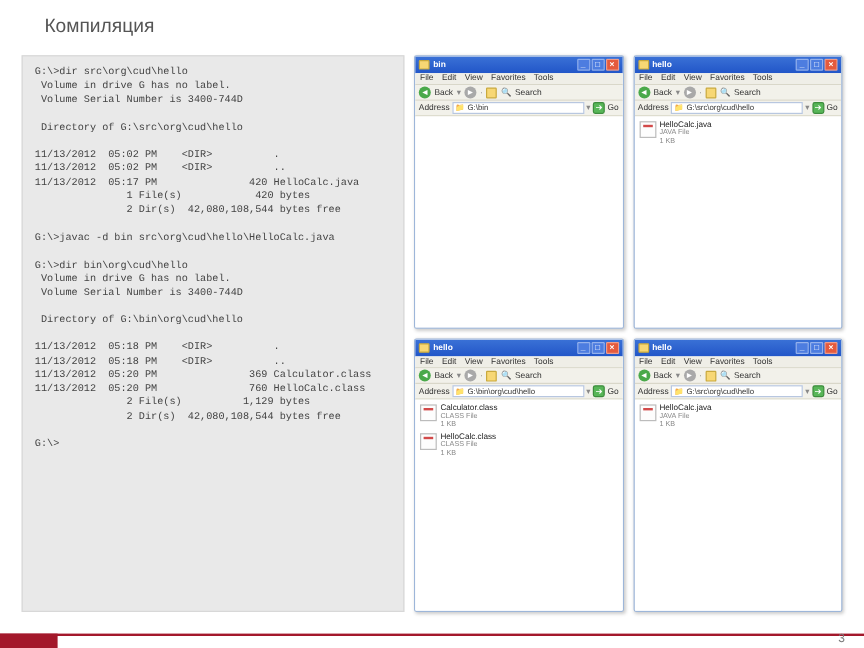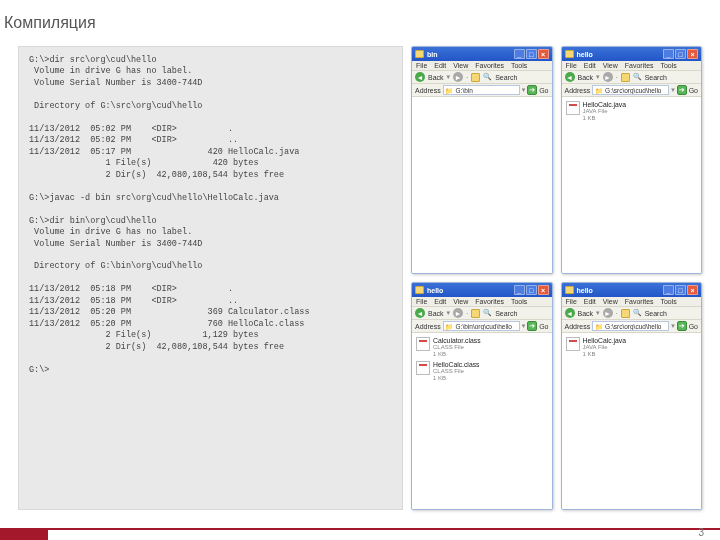--- a/index.html
+++ b/index.html
@@ -8,35 +8,35 @@
     width: 720px;
     height: 540px;
     font-family: Verdana, Arial, sans-serif;
     background: #fff;
     position: relative;
     overflow: hidden;
   }
   .slide-title {
     position: absolute;
     top: 14px;
-    left: 4px;
+    left: 37px;
     font-size: 16px;
     color: #555;
   }
   .content {
     position: absolute;
     top: 46px;
     left: 18px;
     right: 18px;
     bottom: 30px;
     display: flex;
     gap: 8px;
   }
   .terminal {
-    width: 385px;
+    width: 319px;
     background: #e9e9e9;
     border: 1px solid #d8d8d8;
     padding: 8px 10px;
     font-family: "Courier New", monospace;
     font-size: 8.5px;
     line-height: 1.35;
     color: #444;
     white-space: pre;
     overflow: hidden;
   }

